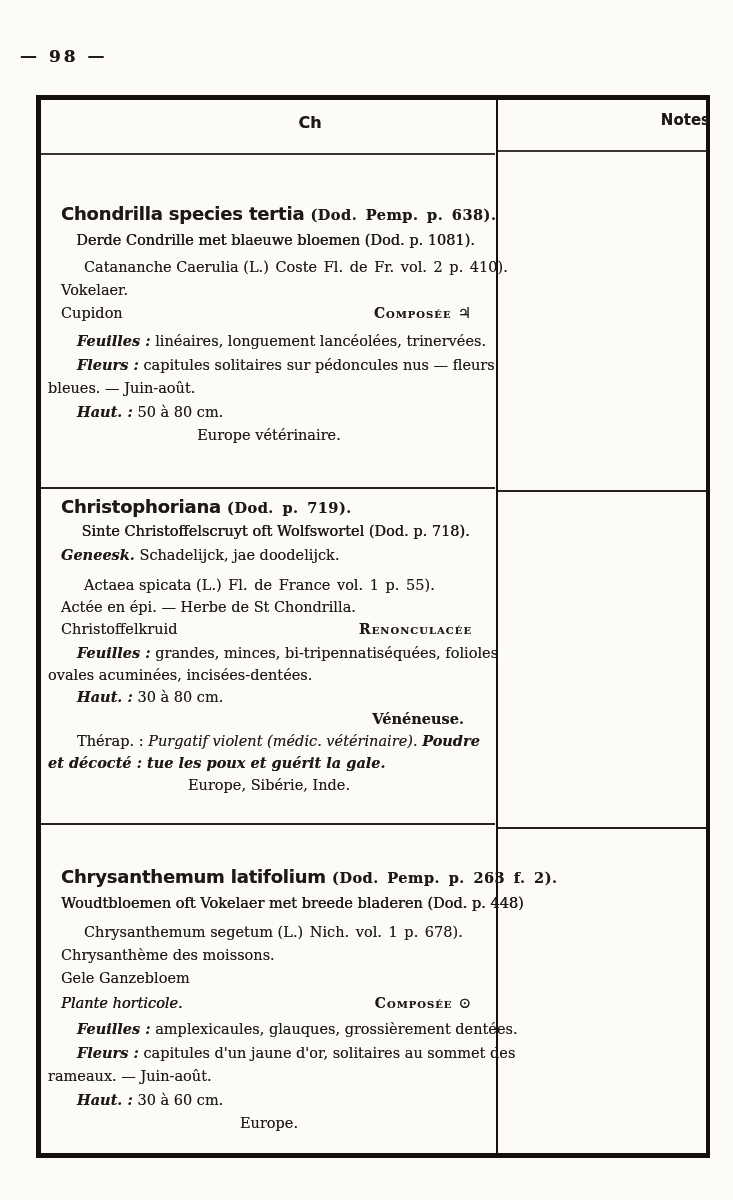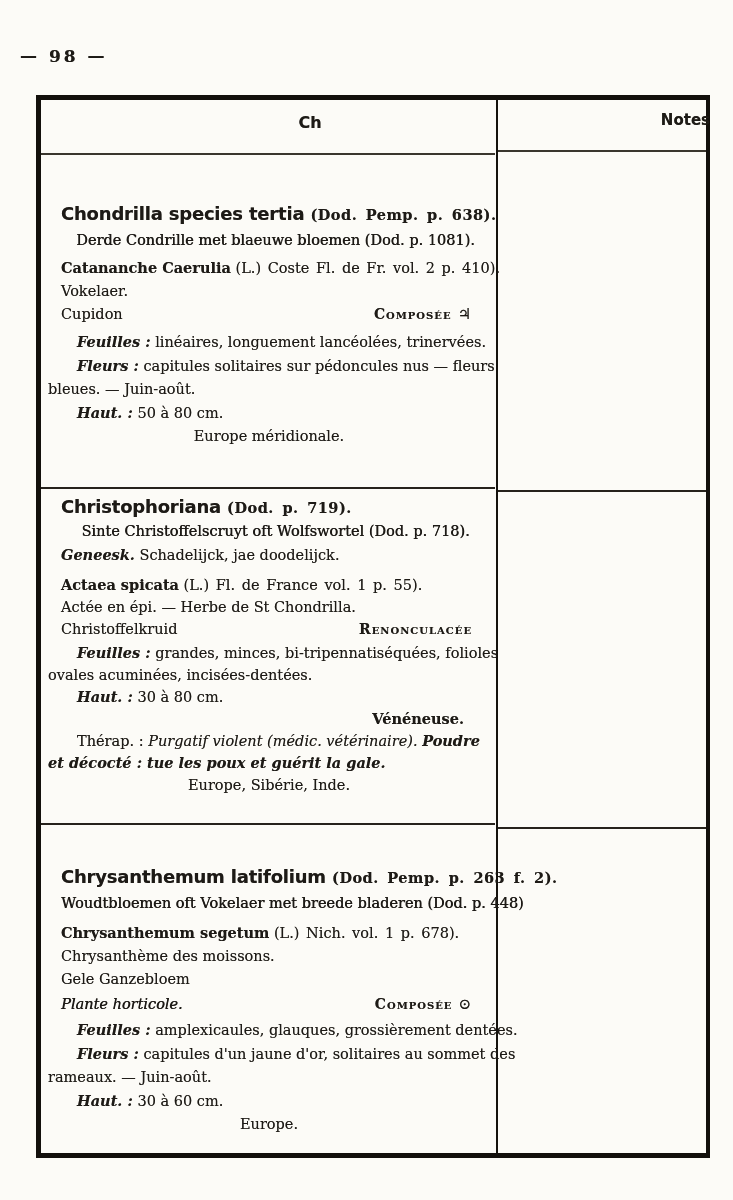--- a/index.html
+++ b/index.html
@@ -41,21 +41,21 @@
     font-family:"DejaVu Sans","Liberation Sans",sans-serif;
     font-size:18px; font-weight:bold; letter-spacing:-0.2px;
     padding-left:13px; line-height:21px; white-space:nowrap;
   }
   .title .ref {
     font-family:"DejaVu Serif","Liberation Serif",serif;
     font-size:14.5px; font-weight:bold; letter-spacing:0.5px; word-spacing:3px;
   }
   .nline { padding-left:13px; white-space:nowrap; }
   .semib { text-shadow:0.4px 0 0 currentColor;text-align:center; }
-  .bname { font-weight:bold; }
+  .bname { font-weight:normal;margin-left:23px; }
   .refsp { word-spacing:2px; }
   .split { display:flex; justify-content:space-between; padding-left:13px; padding-right:18px; white-space:nowrap; }
   .fam { font-variant:small-caps; font-weight:bold; font-size:14px; letter-spacing:1px; }
   .sym { font-weight:normal; font-size:15px; padding-left:6px; }
   .p1 { padding-left:29px; white-space:nowrap; }
   .p2 { padding-left:0; white-space:nowrap; }
   .plabel { font-style:italic; font-weight:bold; }
   .it  { font-style:italic; }
   .bit { font-style:italic; font-weight:bold; }
   .center { text-align:center; white-space:normal; }
@@ -104,21 +104,21 @@
   </div>
   <div class="p1">
     <span class="plabel">Fleurs :</span>
     <span>capitules solitaires sur pédoncules nus — fleurs</span>
   </div>
   <div class="p2">bleues. — Juin-août.</div>
   <div class="p1">
     <span class="plabel">Haut. :</span>
     <span>50 à 80 cm.</span>
   </div>
-  <div class="center">Europe méridionale.</div>
+  <div class="center">Europe vétérinaire.</div>
 </div>
 
 <div class="entry tight" style="top:496px;">
   <div class="title">
     <span>Christophoriana</span>
     <span class="ref">(Dod. p. 719).</span>
   </div>
   <div class="nline semib mt2">Sinte Christoffelscruyt oft Wolfswortel (Dod. p. 718).</div>
   <div class="nline mt2">
     <span class="bit">Geneesk.</span>

